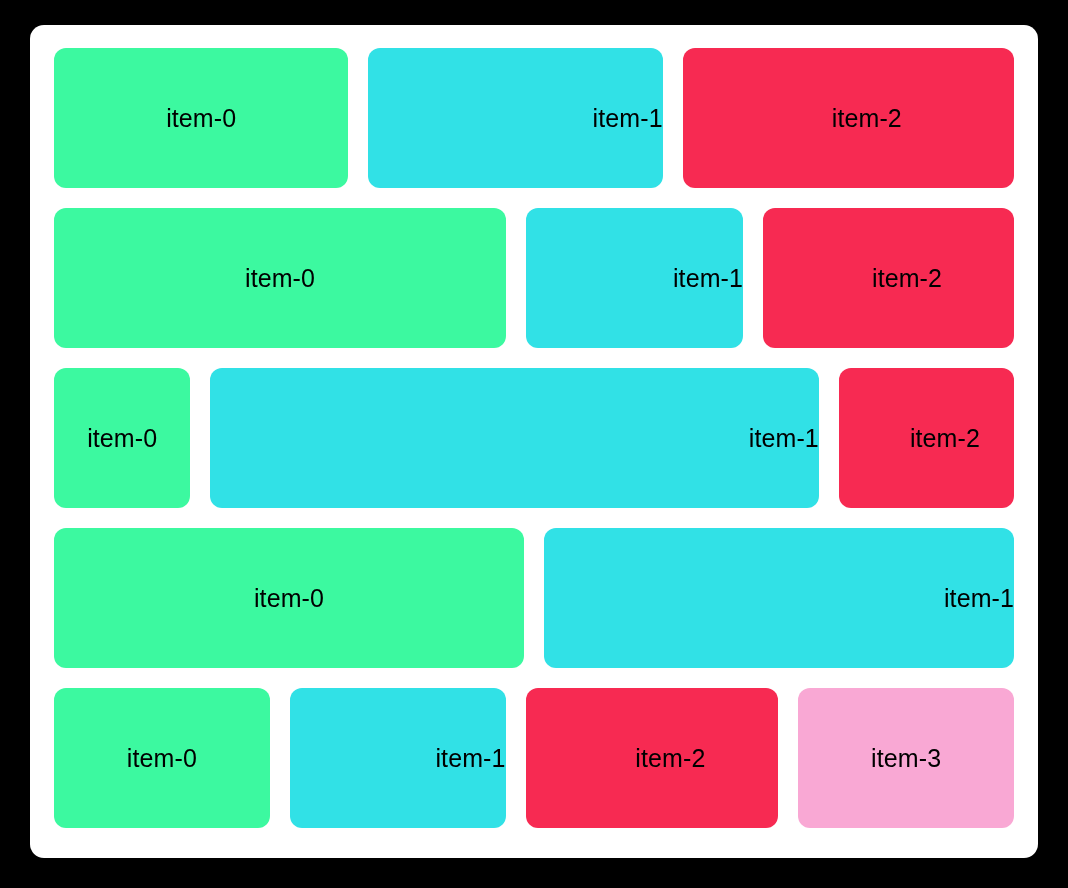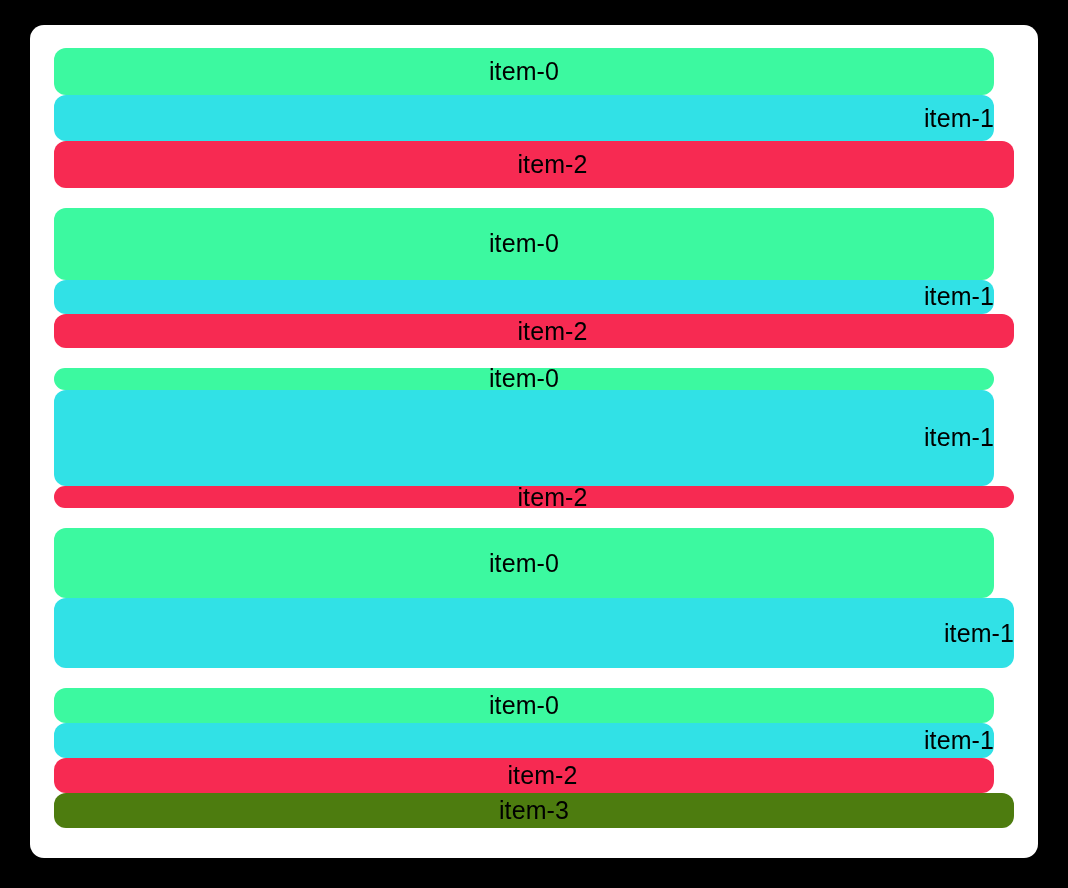--- a/index.html
+++ b/index.html
@@ -32,21 +32,21 @@
     border-radius: 14px;
     box-sizing: border-box;
     padding: 23px 24px;
     display: flex;
     flex-direction: column;
     justify-content: flex-start;
   }
 
   .row {
     display: flex;
-    flex-direction: column;
+    flex-direction: row;
     align-items: stretch;
     height: 140px;
     flex: 0 0 140px;
     margin-bottom: 20px;
   }
   .row:last-child { margin-bottom: 0; }
 
   .item {
     display: flex;
     align-items: center;
@@ -122,18 +122,18 @@
       <div class="row">
         <div class="item c-green" style="flex: 1 1 0px; background: rgb(60, 249, 160);">
           <span class="label">item-0</span>
         </div>
         <div class="item c-cyan" style="flex: 1 1 0px; background: rgb(49, 225, 230);">
           <span class="label">item-1</span>
         </div>
         <div class="item c-red" style="flex: 1 1 0px; background: rgb(247, 42, 82);">
           <span class="label">item-2</span>
         </div>
-        <div class="item c-yellow" style="flex: 1 1 0px; background: #4d7c0f;">
+        <div class="item c-yellow" style="flex: 1 1 0px; background: #f9a8d4;">
           <span class="label">item-3</span>
         </div>
       </div>
     </div>
 </div>
 
 </body></html>

